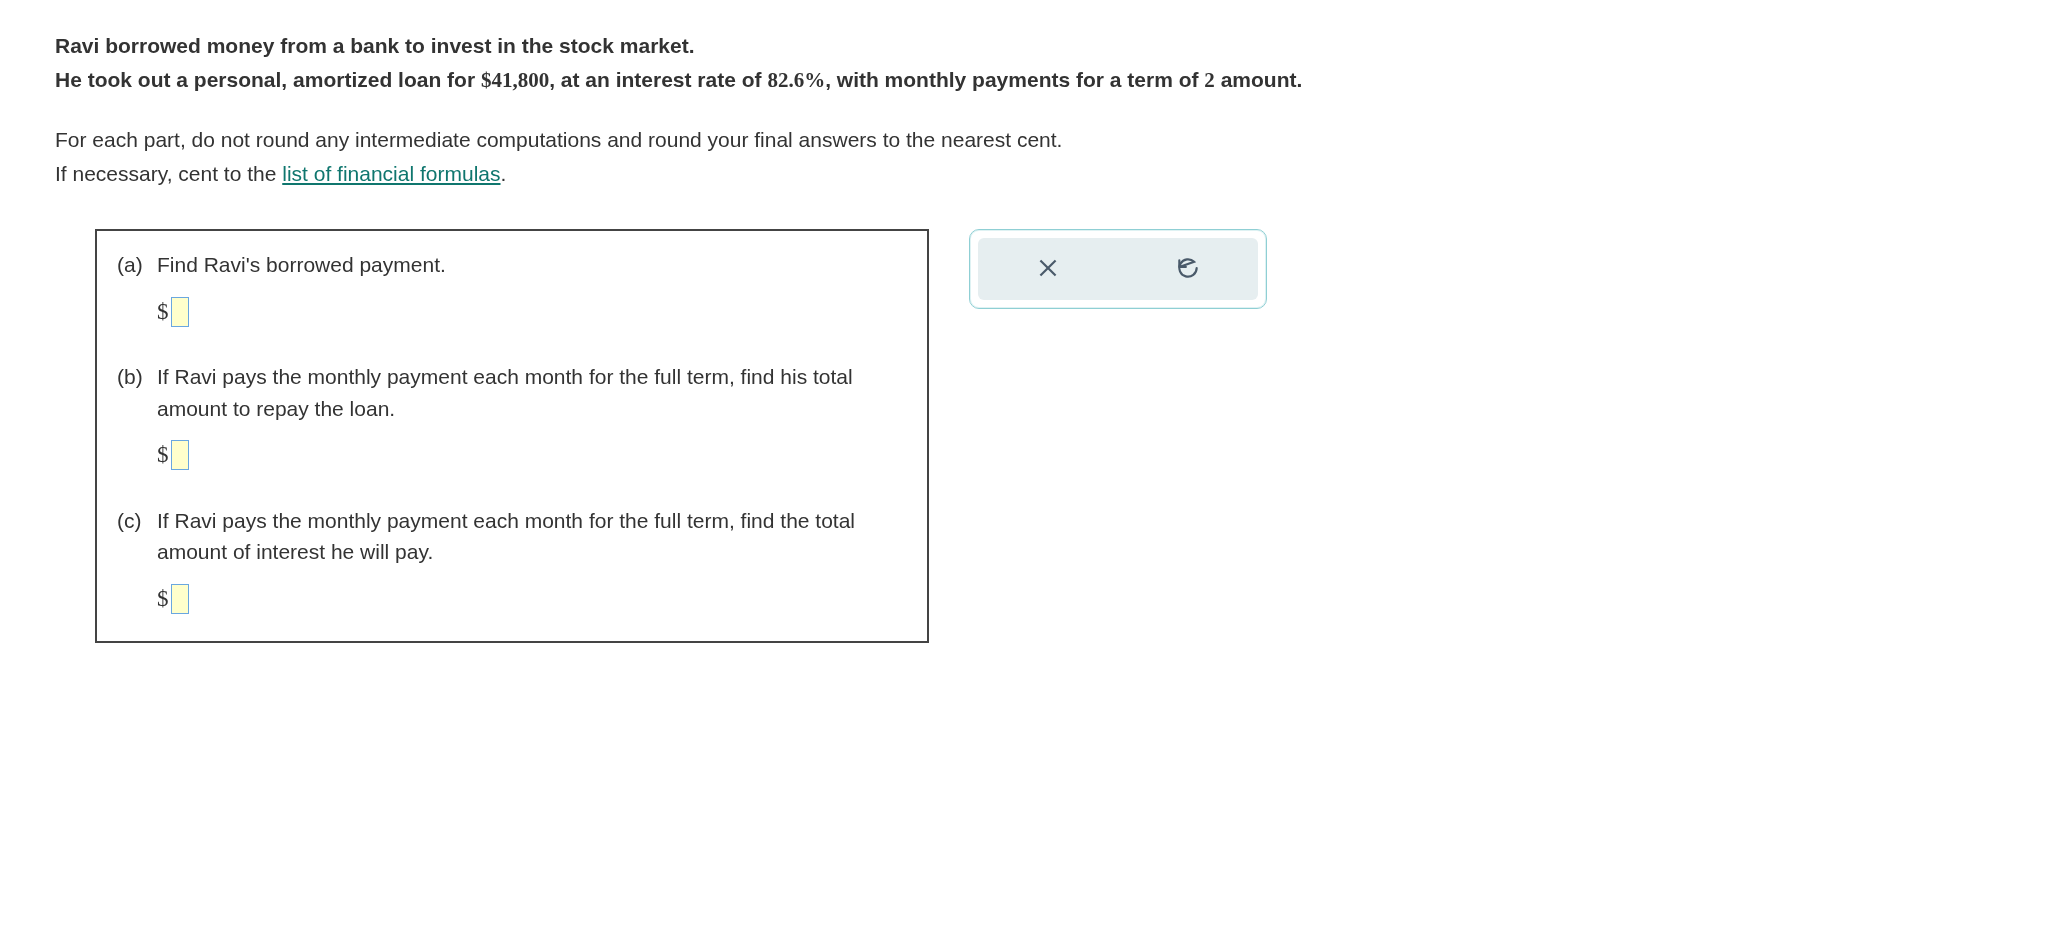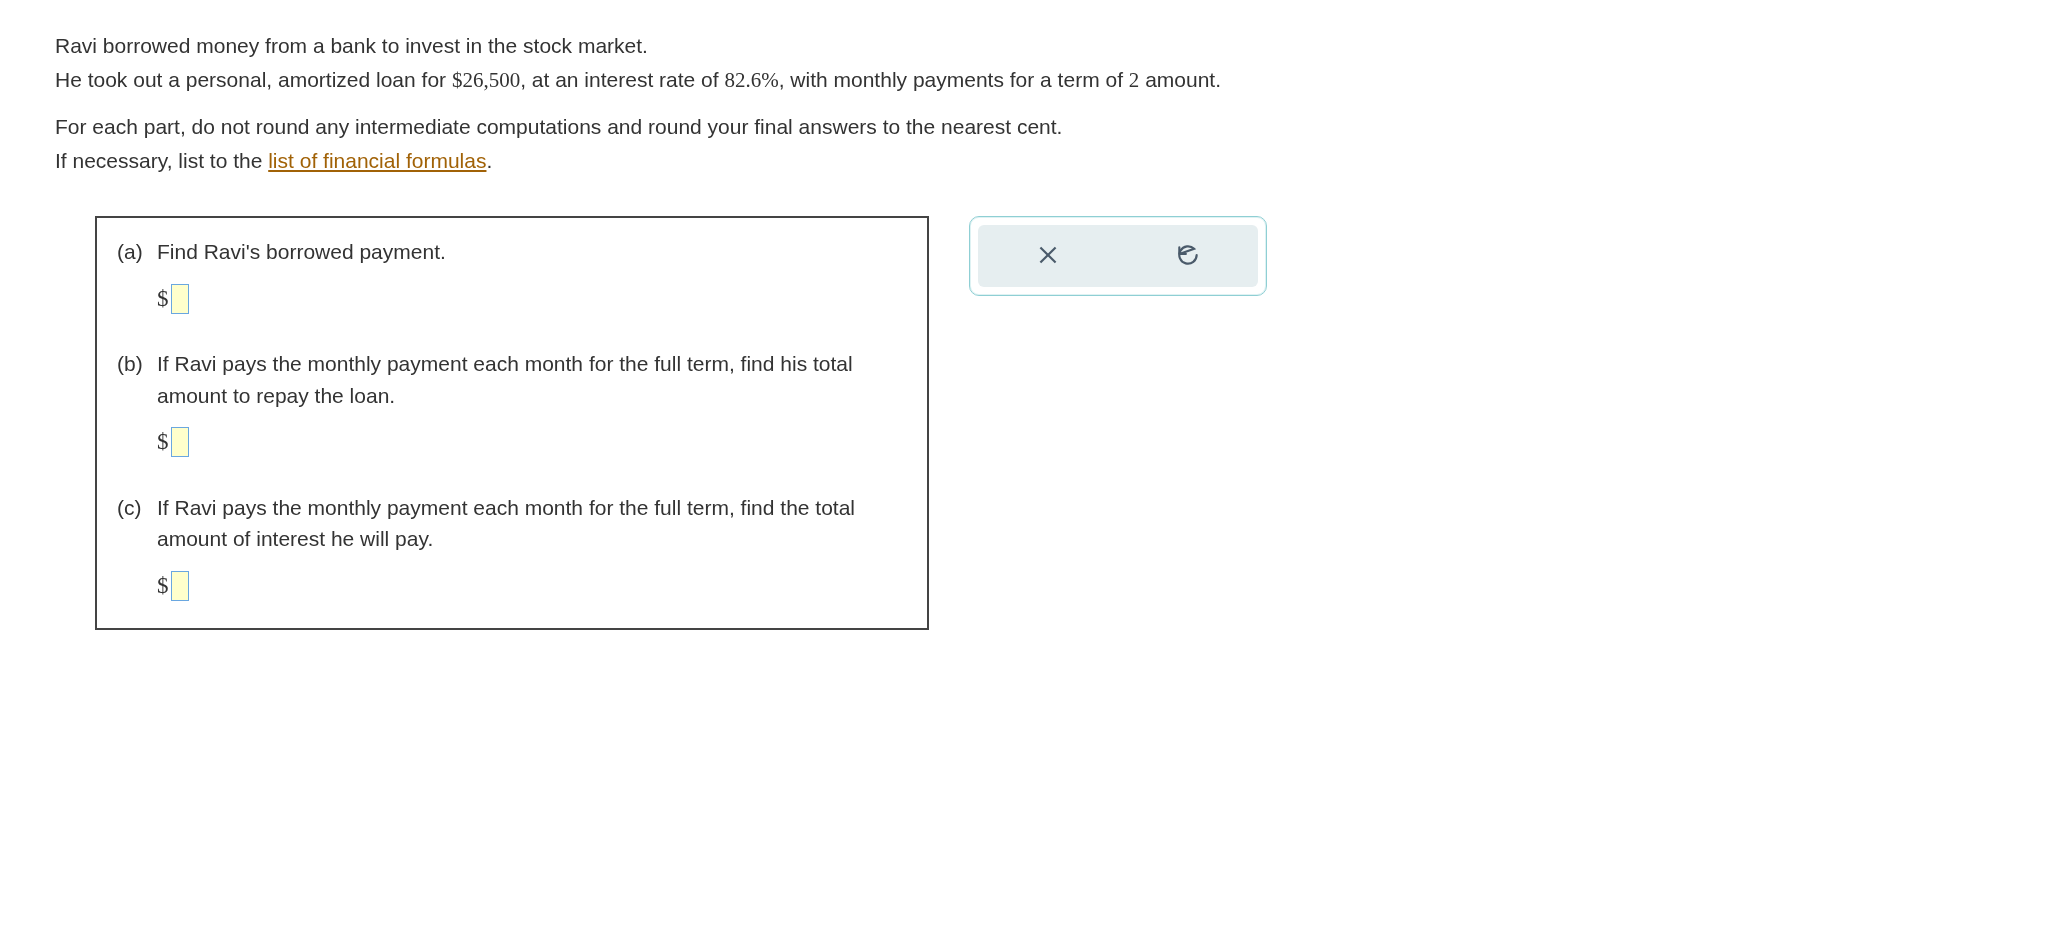--- a/index.html
+++ b/index.html
@@ -4,25 +4,25 @@
 <style>
   body {
     font-family: Verdana, Geneva, sans-serif;
     font-size: 21px;
     color: #333;
     margin: 0;
     padding: 30px 55px;
     line-height: 1.5;
   }
   .intro p { margin: 0 0 2px 0; }
-  .intro { margin-bottom: 15px; }
+  .intro { margin-bottom: 28px; font-weight: bold; }
   .instructions p { margin: 0 0 2px 0; }
   .instructions { margin-bottom: 40px; }
   a.formula-link {
-    color: #a16207;
+    color: #0f766e;
   }
   .math { font-family: "Cambria Math", "Times New Roman", serif; }
   .row { display: flex; align-items: flex-start; gap: 40px; }
   .question-box {
     border: 2px solid #444;
     width: 790px;
     padding: 18px 20px 25px 20px;
     margin-left: 40px;
   }
   .part { display: flex; margin-bottom: 10px; }
@@ -73,28 +73,28 @@
   .ctrl-btn svg { width: 26px; height: 26px; stroke: #4a5a6a; stroke-width: 2; fill: none; }
 </style>
 </head>
 <body>
 
 <div class="intro">
   <p>
     <span>Ravi borrowed money from a bank to invest in the stock market.</span>
   </p>
   <p>
-    <span>He took out a personal, amortized loan for </span><span class="math">$26,500</span><span>, at an interest rate of </span><span class="math">82.6%</span><span>, with monthly payments for a term of </span><span class="math">2</span><span> amount.</span>
+    <span>He took out a personal, amortized loan for </span><span class="math">$41,800</span><span>, at an interest rate of </span><span class="math">82.6%</span><span>, with monthly payments for a term of </span><span class="math">2</span><span> amount.</span>
   </p>
 </div>
 
 <div class="instructions">
   <p>For each part, do not round any intermediate computations and round your final answers to the nearest cent.</p>
   <p>
-    <span>If necessary, list to the </span><a href="#" class="formula-link">list of financial formulas</a><span>.</span>
+    <span>If necessary, cent to the </span><a href="#" class="formula-link">list of financial formulas</a><span>.</span>
   </p>
 </div>
 
 <div class="row">
   <div class="question-box">
 
     <div class="part">
       <div class="part-label">(a)</div>
       <div class="part-body">
         <div>Find Ravi's borrowed payment.</div>

